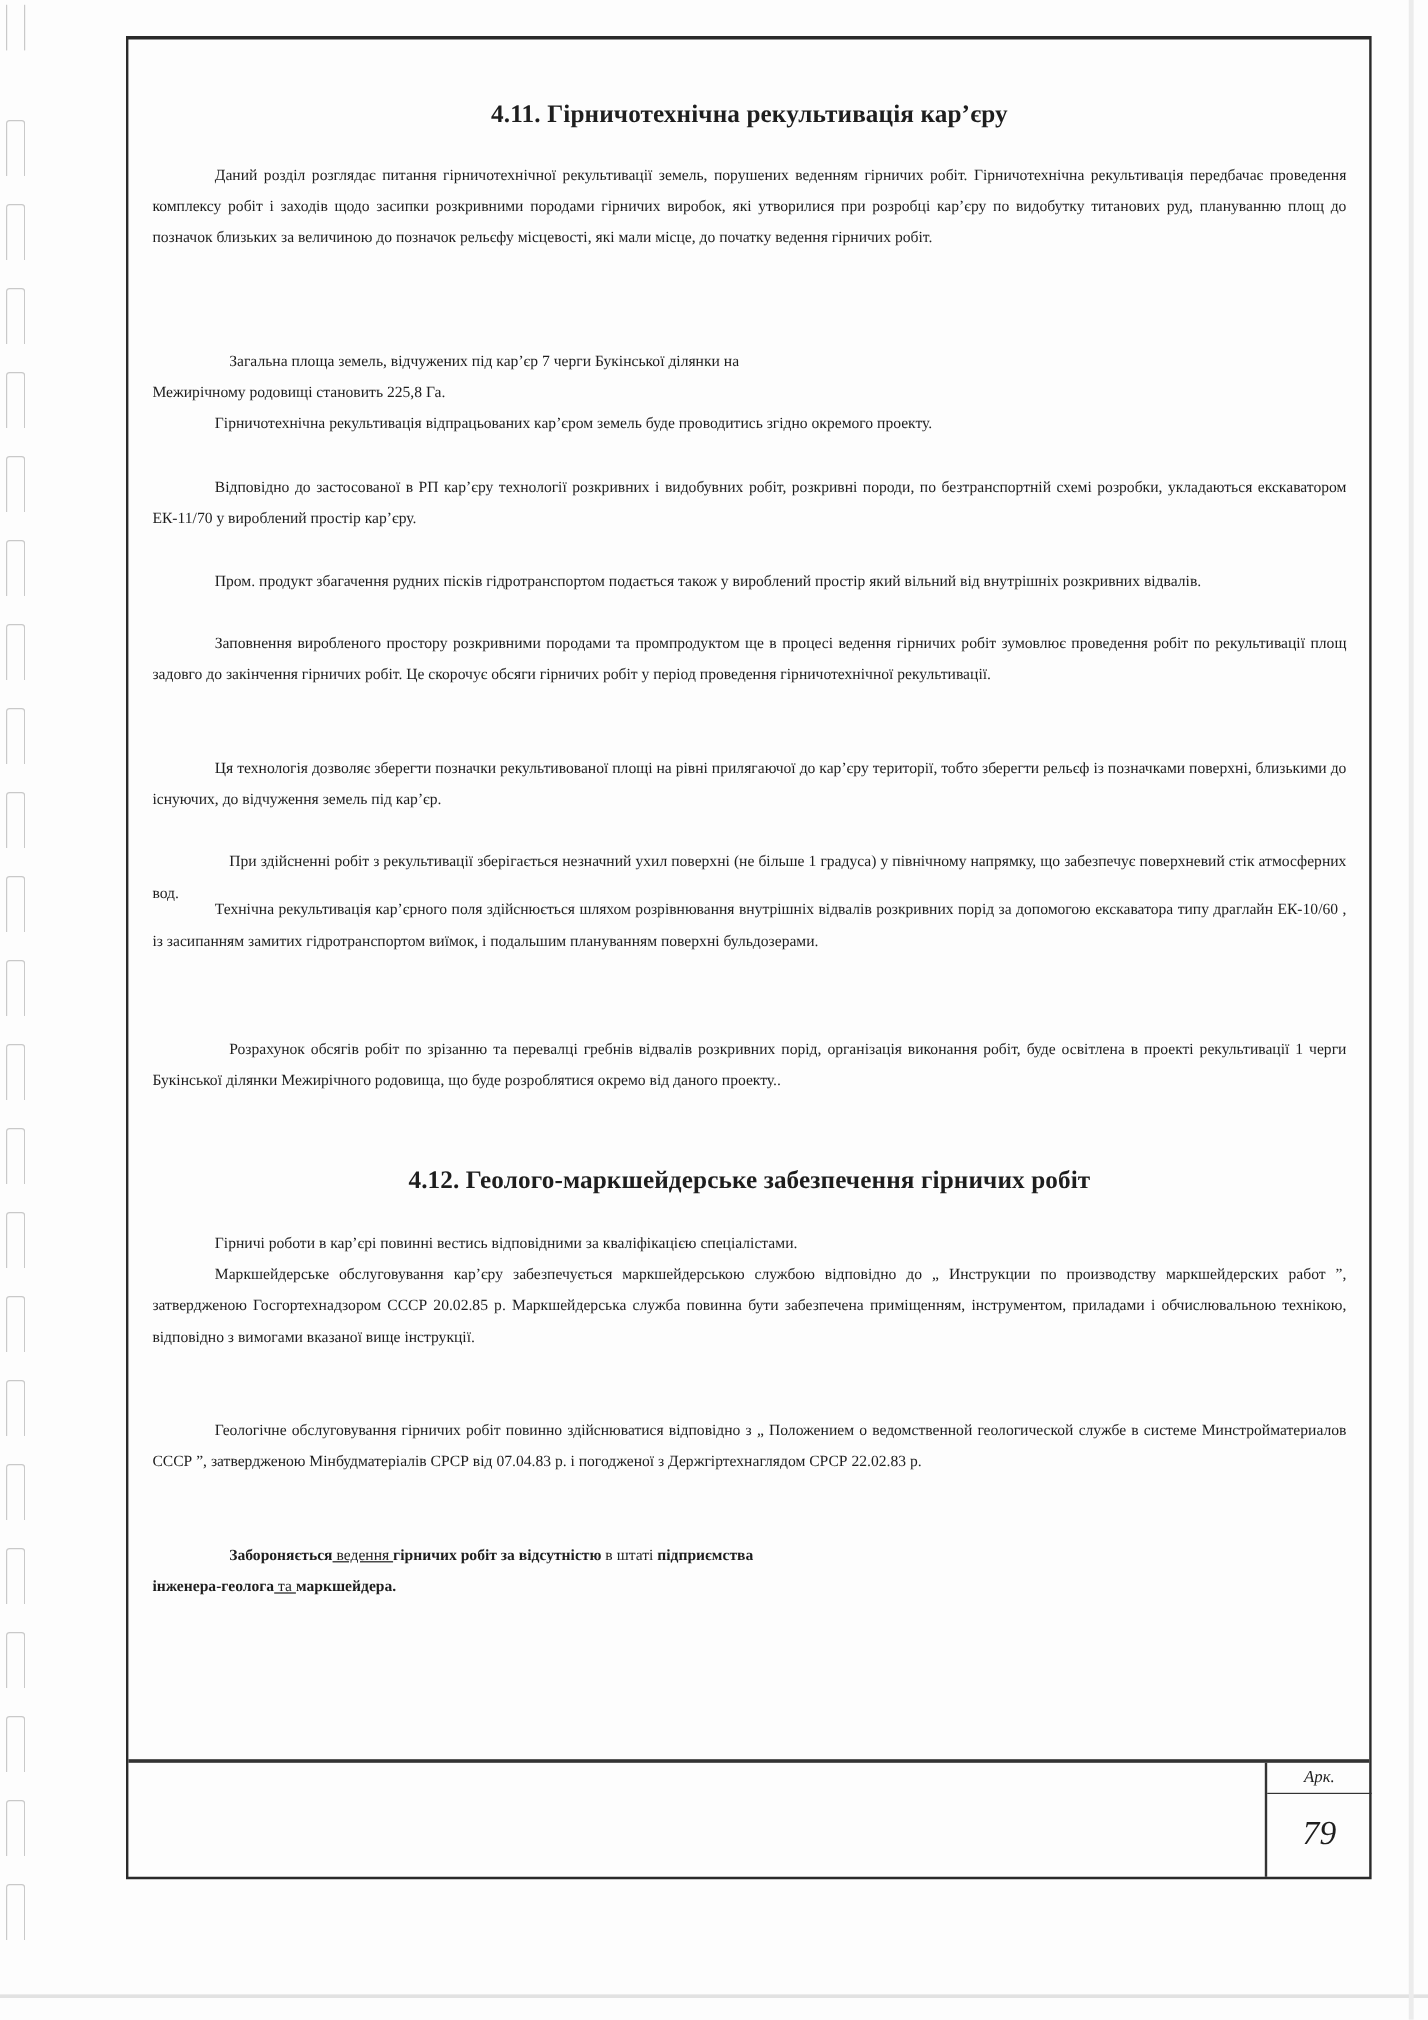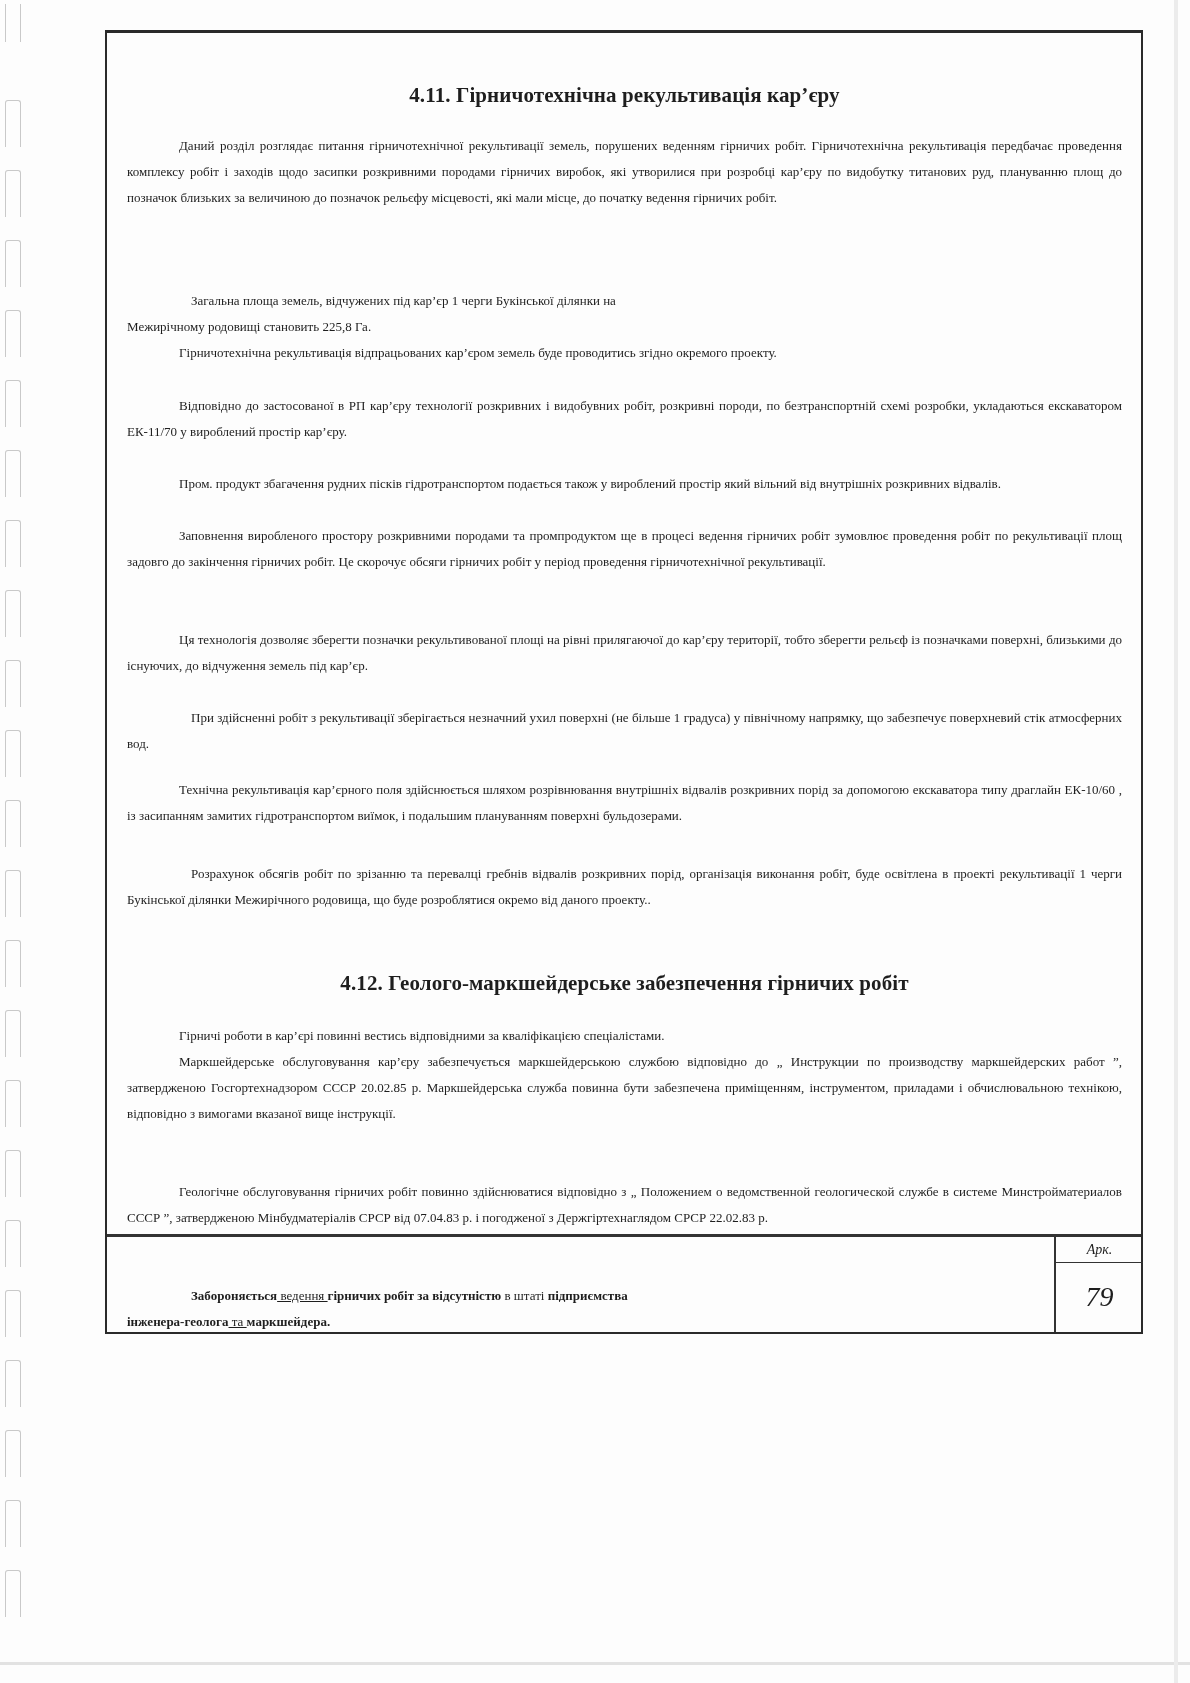--- a/index.html
+++ b/index.html
@@ -4,21 +4,21 @@
 <style>
   html, body { margin: 0; padding: 0; }
   body {
     width: 1190px; height: 1683px; background: #fdfdfd; position: relative; overflow: hidden;
     font-family: "Liberation Serif", "DejaVu Serif", serif; color: #1e1e1e;
   }
   .binder { position: absolute; left: 5px; top: 0; width: 14px; height: 1683px; }
   .binder .hole { position: absolute; left: 0; width: 14px; height: 46px; border: 1px solid #c9c9c9; border-bottom: none; border-radius: 3px 3px 0 0; }
   .binder .top-lines { position: absolute; left: 0; top: 4px; width: 14px; height: 38px; border-left: 1px solid #c9c9c9; border-right: 1px solid #c9c9c9; }
   .frame {
-    position: absolute; left: 105px; top: 30px; width: 1038px; height: 1304px;
+    position: absolute; left: 105px; top: 30px; width: 1038px; height: 1536px;
     border: 2px solid #2a2a2a; border-top-width: 3px; box-sizing: border-box;
   }
   .content { position: absolute; left: 20px; top: 0; width: 995px; }
   h2 {
     font-size: 21px; font-weight: bold; text-align: center; margin: 0; position: absolute; width: 100%;
     font-family: "Liberation Serif", serif; letter-spacing: 0.1px;
   }
   .p { font-size: 13px; line-height: 25.8px; text-align: justify; margin: 0; position: absolute; width: 995px; }
   .p .ind { display: inline-block; width: 52px; }
   .p .ind2 { display: inline-block; width: 64px; }
@@ -68,36 +68,36 @@
   <div class="hole" style="top:1570px"></div>
 </div>
 
 <div class="frame">
   <div class="content">
 
     <h2 style="top:50px">4.11. Гірничотехнічна рекультивація кар’єру</h2>
 
     <p class="p" style="top:100px"><span class="ind"></span><span>Даний розділ розглядає питання гірничотехнічної рекультивації земель, порушених веденням гірничих робіт. Гірничотехнічна рекультивація передбачає проведення комплексу робіт і заходів щодо засипки розкривними породами гірничих виробок, які утворилися при розробці кар’єру по видобутку титанових руд, плануванню площ до позначок близьких за величиною до позначок рельєфу місцевості, які мали місце, до початку ведення гірничих робіт.</span></p>
 
-    <p class="p" style="top:255px"><span class="ind2"></span><span>Загальна площа земель, відчужених під кар’єр 1 черги Букінської ділянки на</span></p>
+    <p class="p" style="top:255px"><span class="ind2"></span><span>Загальна площа земель, відчужених під кар’єр 7 черги Букінської ділянки на</span></p>
     <p class="p" style="top:281px"><span>Межирічному родовищі становить 225,8 Га.</span></p>
 
     <p class="p" style="top:307px"><span class="ind"></span><span>Гірничотехнічна рекультивація відпрацьованих кар’єром земель буде проводитись згідно окремого проекту.</span></p>
 
     <p class="p" style="top:360px"><span class="ind"></span><span>Відповідно до застосованої в РП кар’єру технології розкривних і видобувних робіт, розкривні породи, по безтранспортній схемі розробки, укладаються екскаватором ЕК-11/70 у вироблений простір кар’єру.</span></p>
 
     <p class="p" style="top:438px"><span class="ind"></span><span>Пром. продукт збагачення рудних пісків гідротранспортом подається також у вироблений простір який вільний від внутрішніх розкривних відвалів.</span></p>
 
     <p class="p" style="top:490px"><span class="ind"></span><span>Заповнення виробленого простору розкривними породами та промпродуктом ще в процесі ведення гірничих робіт зумовлює проведення робіт по рекультивації площ задовго до закінчення гірничих робіт. Це скорочує обсяги гірничих робіт у період проведення гірничотехнічної рекультивації.</span></p>
 
     <p class="p" style="top:594px"><span class="ind"></span><span>Ця технологія дозволяє зберегти позначки рекультивованої площі на рівні прилягаючої до кар’єру території, тобто зберегти рельєф із позначками поверхні, близькими до існуючих, до відчуження земель під кар’єр.</span></p>
 
     <p class="p" style="top:672px"><span class="ind2"></span><span>При здійсненні робіт з рекультивації зберігається незначний ухил поверхні (не більше 1 градуса) у північному напрямку, що забезпечує поверхневий стік атмосферних вод.</span></p>
 
-    <p class="p" style="top:744px"><span class="ind"></span><span>Технічна рекультивація кар’єрного поля здійснюється шляхом розрівнювання внутрішніх відвалів розкривних порід за допомогою екскаватора типу драглайн ЕК-10/60 , із засипанням замитих гідротранспортом виїмок, і подальшим плануванням поверхні бульдозерами.</span></p>
+    <p class="p" style="top:712px"><span class="ind"></span><span>Технічна рекультивація кар’єрного поля здійснюється шляхом розрівнювання внутрішніх відвалів розкривних порід за допомогою екскаватора типу драглайн ЕК-10/60 , із засипанням замитих гідротранспортом виїмок, і подальшим плануванням поверхні бульдозерами.</span></p>
 
     <p class="p" style="top:828px"><span class="ind2"></span><span>Розрахунок обсягів робіт по зрізанню та перевалці гребнів відвалів розкривних порід, організація виконання робіт, буде освітлена в проекті рекультивації 1 черги Букінської ділянки Межирічного родовища, що буде розроблятися окремо від даного проекту..</span></p>
 
     <h2 style="top:938px">4.12.   Геолого-маркшейдерське забезпечення гірничих робіт</h2>
 
     <p class="p" style="top:990px"><span class="ind"></span><span>Гірничі роботи в кар’єрі повинні вестись відповідними за кваліфікацією спеціалістами.</span></p>
 
     <p class="p" style="top:1016px"><span class="ind"></span><span>Маркшейдерське обслуговування кар’єру забезпечується маркшейдерською службою відповідно до „ Инструкции по производству маркшейдерских работ ”, затвердженою Госгортехнадзором СССР 20.02.85 р. Маркшейдерська служба повинна бути забезпечена приміщенням, інструментом, приладами і обчислювальною технікою, відповідно з вимогами вказаної вище інструкції.</span></p>
 
     <p class="p" style="top:1146px"><span class="ind"></span><span>Геологічне обслуговування гірничих робіт повинно здійснюватися відповідно з „ Положением о ведомственной геологической службе в системе Минстройматериалов СССР ”, затвердженою Мінбудматеріалів СРСР від 07.04.83 р. і погодженої з Держгіртехнаглядом СРСР 22.02.83 р.</span></p>

